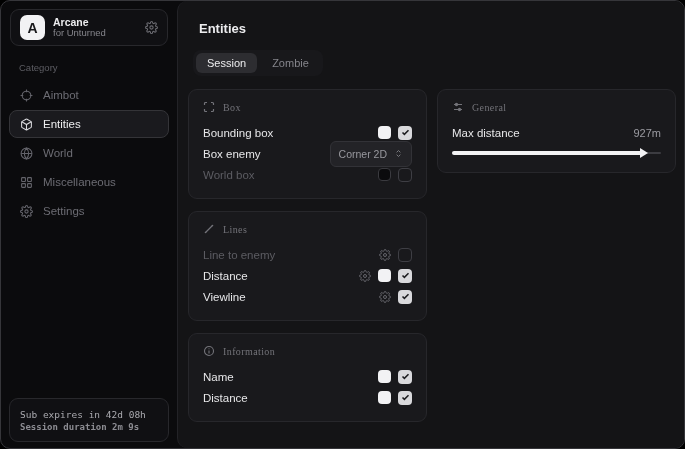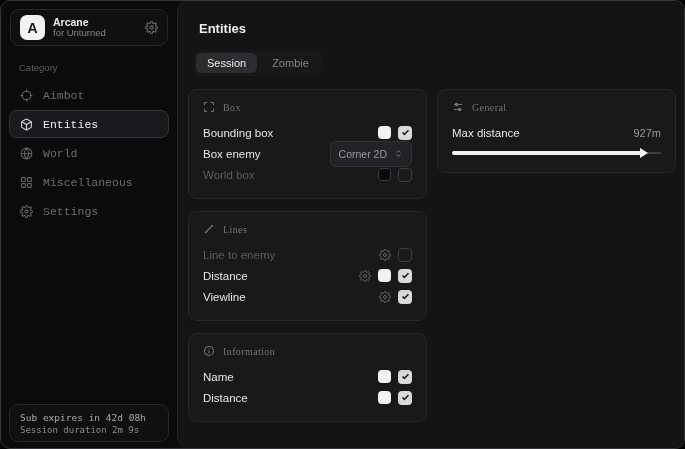--- a/index.html
+++ b/index.html
@@ -19,35 +19,35 @@
   .logo{
     width:25px; height:25px; background:#f2f2f4; border-radius:7px;
     display:flex; align-items:center; justify-content:center;
     color:#17171a; font-weight:bold; font-size:14px;
   }
   .brand-text{ flex:1; line-height:1.15; }
   .brand-title{ color:#ececee; font-size:10.5px; font-weight:bold; }
   .brand-sub{ color:#85858b; font-size:9.5px; }
   .brand-gear{ color:#6a6a70; display:flex; }
   .category{ color:#5d5d63; font-size:9.5px; margin:16px 0 8px 18px; }
-  .nav{ display:flex; flex-direction:column; gap:1px; padding:0 8px;font-family:Liberation Mono, monospace; }
+  .nav{ display:flex; flex-direction:column; gap:1px; padding:0 8px; }
   .nav-item{
     display:flex; align-items:center; gap:10px; height:28px; padding:0 10px;
     border-radius:8px; color:#6c6c73; font-size:11.5px; border:1px solid transparent;
   }
   .nav-item .nicon{ display:flex; color:#63636a; }
   .nav-item.active{ background:#1a1a1e; border-color:#343438; color:#ececee; }
   .nav-item.active .nicon{ color:#d8d8dc; }
   .sidebar-footer{
-    position:absolute; left:8px; right:8px; bottom:6px; height:38px;
+    position:absolute; left:8px; right:8px; bottom:6px; height:44px;
     border:1px solid #28282c; border-radius:9px; background:#101013;
     padding:5px 10px; display:flex; flex-direction:column; justify-content:center; gap:2px;
   }
   .foot1{ font-family:"DejaVu Sans Mono", monospace; font-size:9.5px; color:#aaaaaf; }
-  .foot2{ font-family:"DejaVu Sans Mono", monospace; font-size:9px; color:#8c8c92; font-weight:normal; }
+  .foot2{ font-family:"DejaVu Sans Mono", monospace; font-size:9px; color:#8c8c92; font-weight:bold; }
   
   .main{
     flex:1; background:#141416; border-left:1px solid #232327;
     border-radius:10px; display:flex; flex-direction:column;
   }
   .main-title{ color:#ececee; font-size:13px; font-weight:bold; margin:20px 0 0 21px; }
   .tabs{ display:flex; gap:4px; margin:14px 0 0 15px; background:#18181b; border-radius:8px; padding:3px; align-self:flex-start; }
   .tab{ font-size:11px; padding:4px 11px; border-radius:6px; color:#85858b; }
   .tab.active{ background:#2d2d31; color:#ececee; }
   .columns{ display:flex; gap:10px; padding:13px 10px; align-items:flex-start; }

